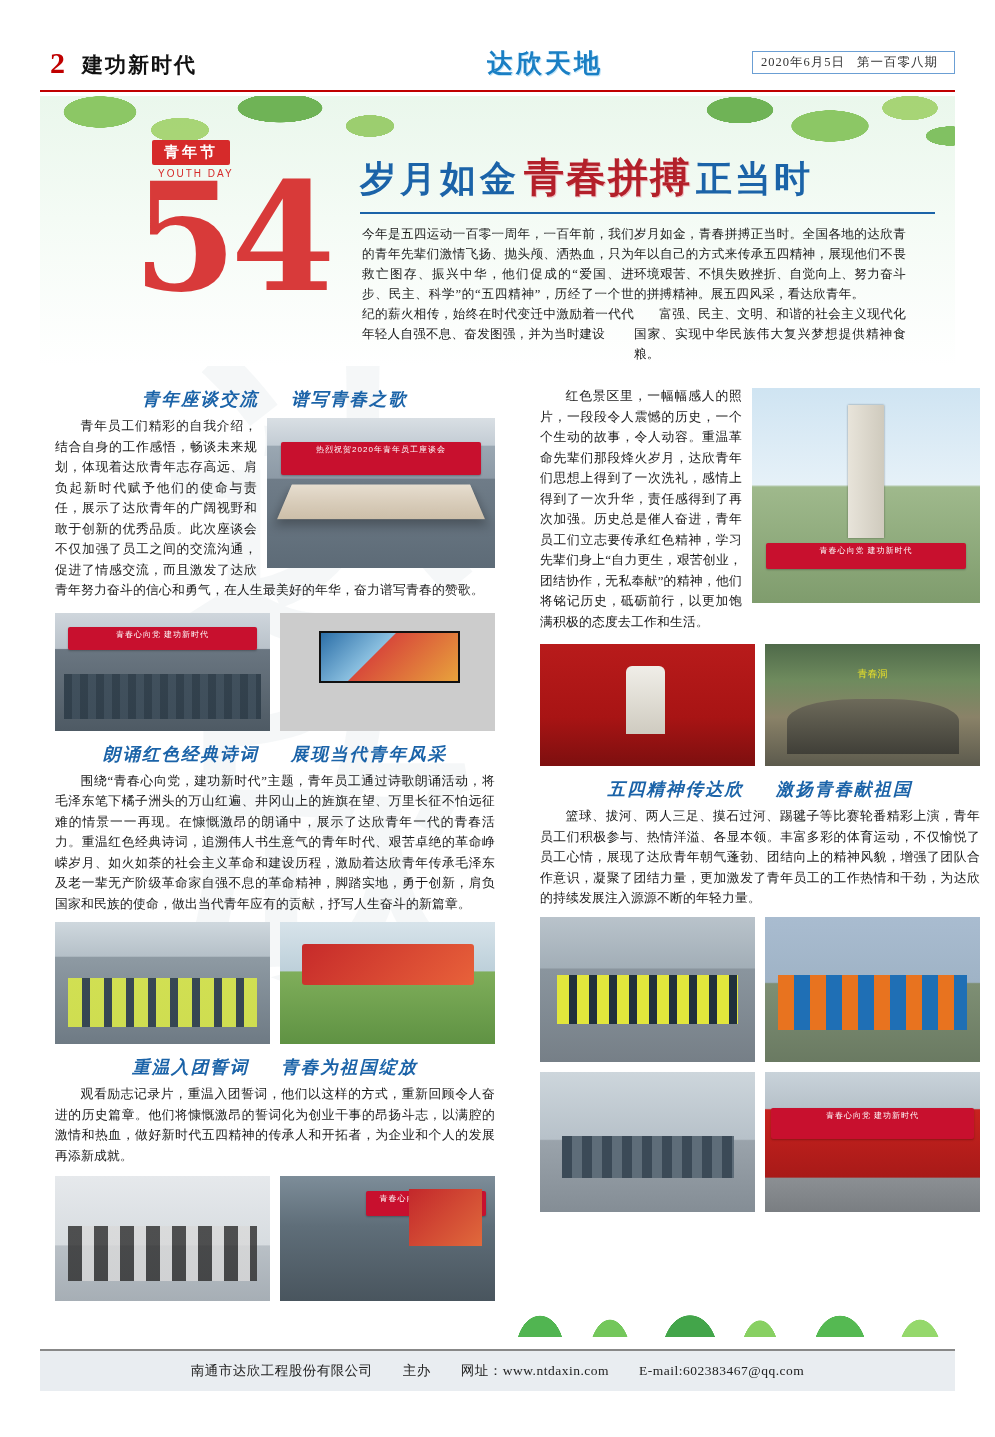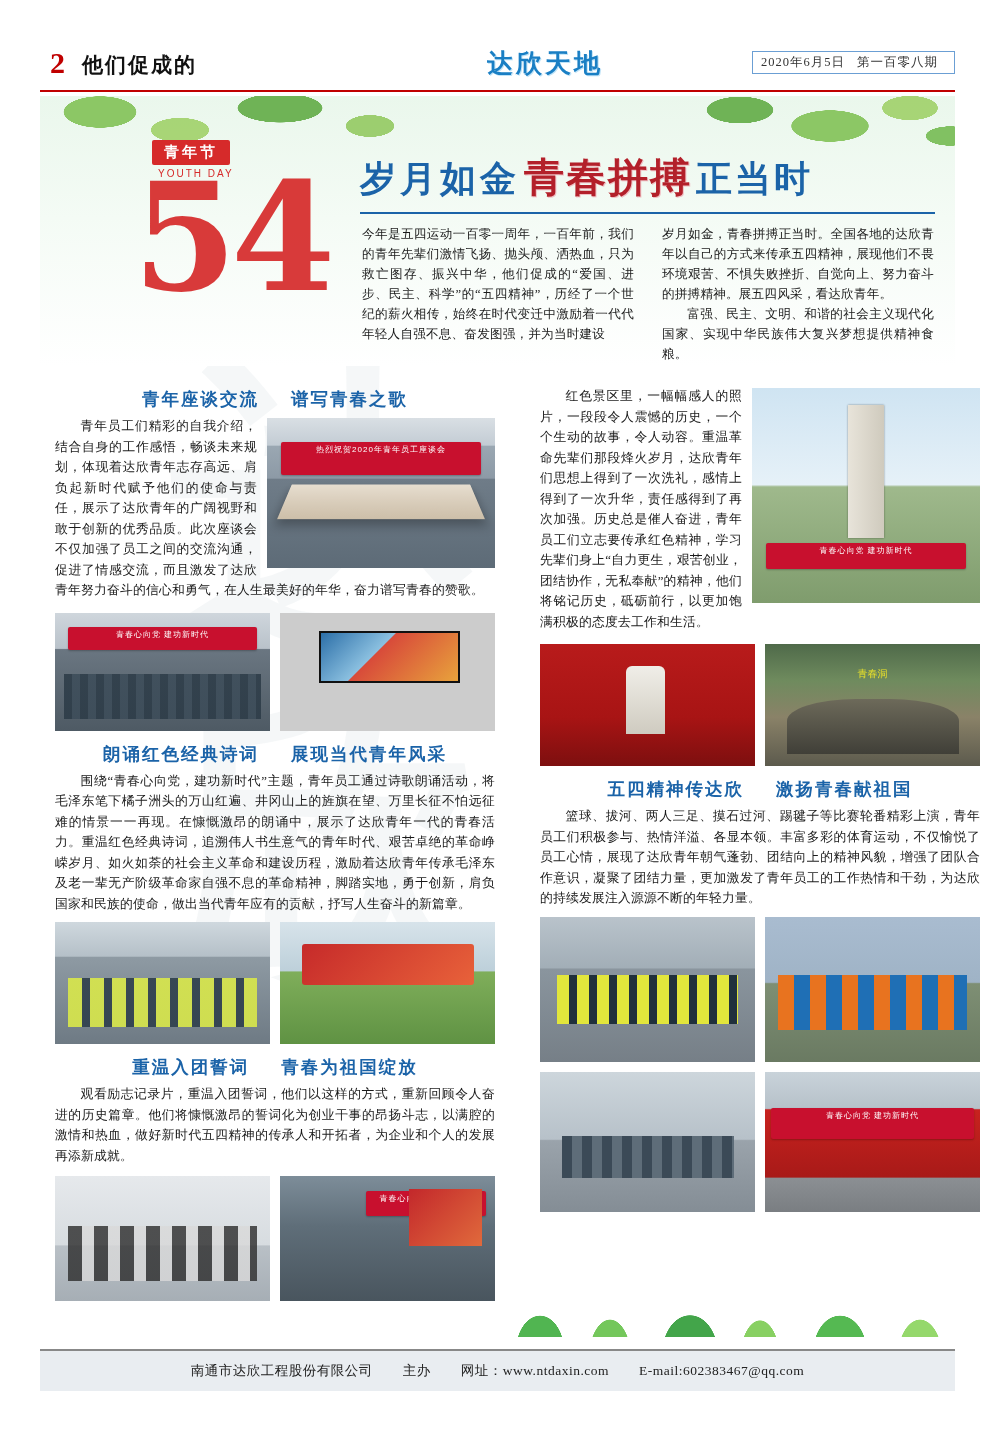--- a/index.html
+++ b/index.html
@@ -88,41 +88,41 @@
   }
   .ht-c{
     font-size:36px;font-weight:bold;color:#1b63a8;letter-spacing:3px;
     font-family:"DejaVu Serif",serif;
   }
   .hero-rule{
     position:absolute;left:320px;top:116px;width:575px;height:2px;background:#1b63a8;
   }
   .hero-cols{
     position:absolute;left:322px;top:128px;width:575px;
-    display:flex;gap:28px;
+    display:flex;
   }
   .hero-cols p{
     margin:0;font-size:12.6px;line-height:20px;text-align:justify;
     color:#1a1a1a;letter-spacing:.2px;
   }
   .hero-col{width:272px;}
   .hero-col p + p{text-indent:2em;}
 
   
   .body-wrap{
     position:absolute;left:40px;top:386px;width:915px;height:900px;
   }
   .col{position:absolute;top:0;width:440px;}
   .col-left{left:15px;}
   .col-right{left:500px;}
 
   .hd{
     text-align:center;color:#1b63a8;font-weight:bold;
     font-size:17.5px;letter-spacing:2px;line-height:26px;
-    font-family:"DejaVu Serif",serif;margin:0 0 4px 0;
+    font-family:"DejaVu Serif",serif;margin:0 0 4px 0;font-style:italic;
   }
   .hd .sp{display:inline-block;width:16px;}
   p.txt{
     margin:0 0 6px 0;font-size:12.8px;line-height:20.5px;
     text-align:justify;text-indent:2em;letter-spacing:.2px;
   }
 
   
   .ph{position:relative;overflow:hidden;background:#ccc;}
   .ph .cap{
@@ -275,21 +275,21 @@
 </style>
 </head>
 <body>
 
 <div class="page">
 
   <div class="wm">达欣</div>
 
   <div class="masthead">
     <div class="page-num">2</div>
-    <div class="section-title">他们促成的</div>
+    <div class="section-title">建功新时代</div>
     <div class="paper-logo">达欣天地</div>
     <div class="issue-box">
       <span>2020年6月5日</span>
       <span>第一百零八期</span>
     </div>
   </div>
 
   <div class="hero">
     <div class="leaf-top"></div>
 

